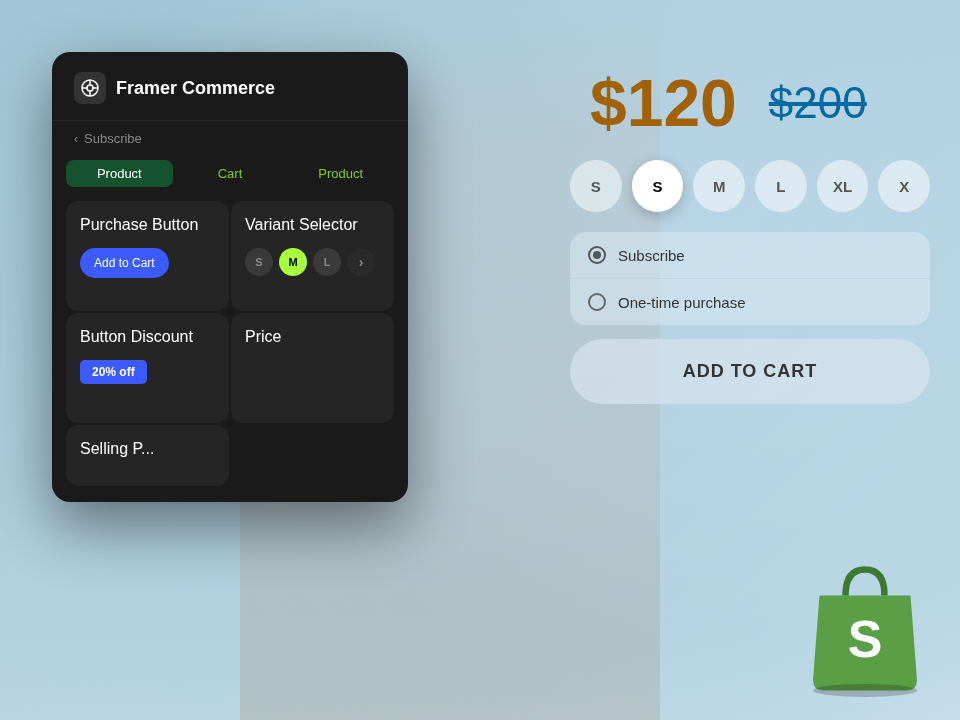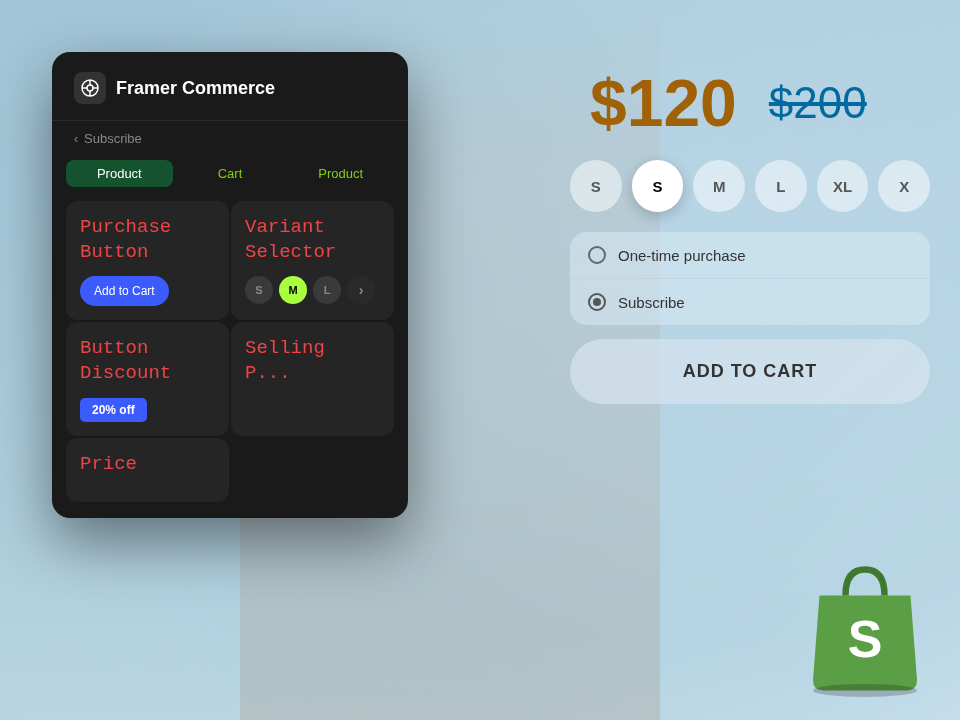--- a/index.html
+++ b/index.html
@@ -111,26 +111,25 @@
     }
 
     .component-card {
       background: #252525;
       border-radius: 12px;
       padding: 14px;
       min-height: 110px;
     }
 
     .component-card-title {
-      color: #ef4444;
-      font-size: 19px;
+      color: #ffffff;
+      font-size: 16px;
       font-weight: 500;
       margin-bottom: 12px;
       line-height: 1.3;
-      font-family: Liberation Mono, monospace;
     }
 
     
     .add-to-cart-btn-small {
       background: #3b5bff;
       color: white;
       border: none;
       border-radius: 20px;
       padding: 8px 14px;
       font-size: 12px;
@@ -411,25 +410,25 @@
         <div class="variant-chip arrow">›</div>
       </div>
     </div>
 
     <div class="component-card">
       <div class="component-card-title">Button Discount</div>
       <span class="discount-badge">20% off</span>
     </div>
 
     <div class="component-card-half">
+      <div class="component-card-title">Price</div>
+    </div>
+
+    <div class="component-card-half">
       <div class="component-card-title">Selling P...</div>
-    </div>
-
-    <div class="component-card-half">
-      <div class="component-card-title">Price</div>
     </div>
 
   </div>
 </div>
 
 <div class="product-ui">
   
   <div class="price-area">
     <span class="price-current">$120</span>
     <span class="price-original">$200</span>
@@ -441,28 +440,28 @@
     <div class="size-chip active">S</div>
     <div class="size-chip default">M</div>
     <div class="size-chip default">L</div>
     <div class="size-chip default">XL</div>
     <div class="size-chip default">X</div>
   </div>
 
   
   <div class="purchase-options">
     <div class="purchase-option">
-      <div class="radio-filled"></div>
-      <span>One-time purchase</span>
-    </div>
-    <div class="purchase-option">
       <div class="radio-filled checked">
         <div class="radio-dot"></div>
       </div>
       <span>Subscribe</span>
+    </div>
+    <div class="purchase-option">
+      <div class="radio-filled"></div>
+      <span>One-time purchase</span>
     </div>
   </div>
 
   
   <button class="add-to-cart-main">ADD TO CART</button>
 </div>
 
 <div class="shopify-logo">
   <svg viewBox="0 0 100 115" xmlns="http://www.w3.org/2000/svg">
 

